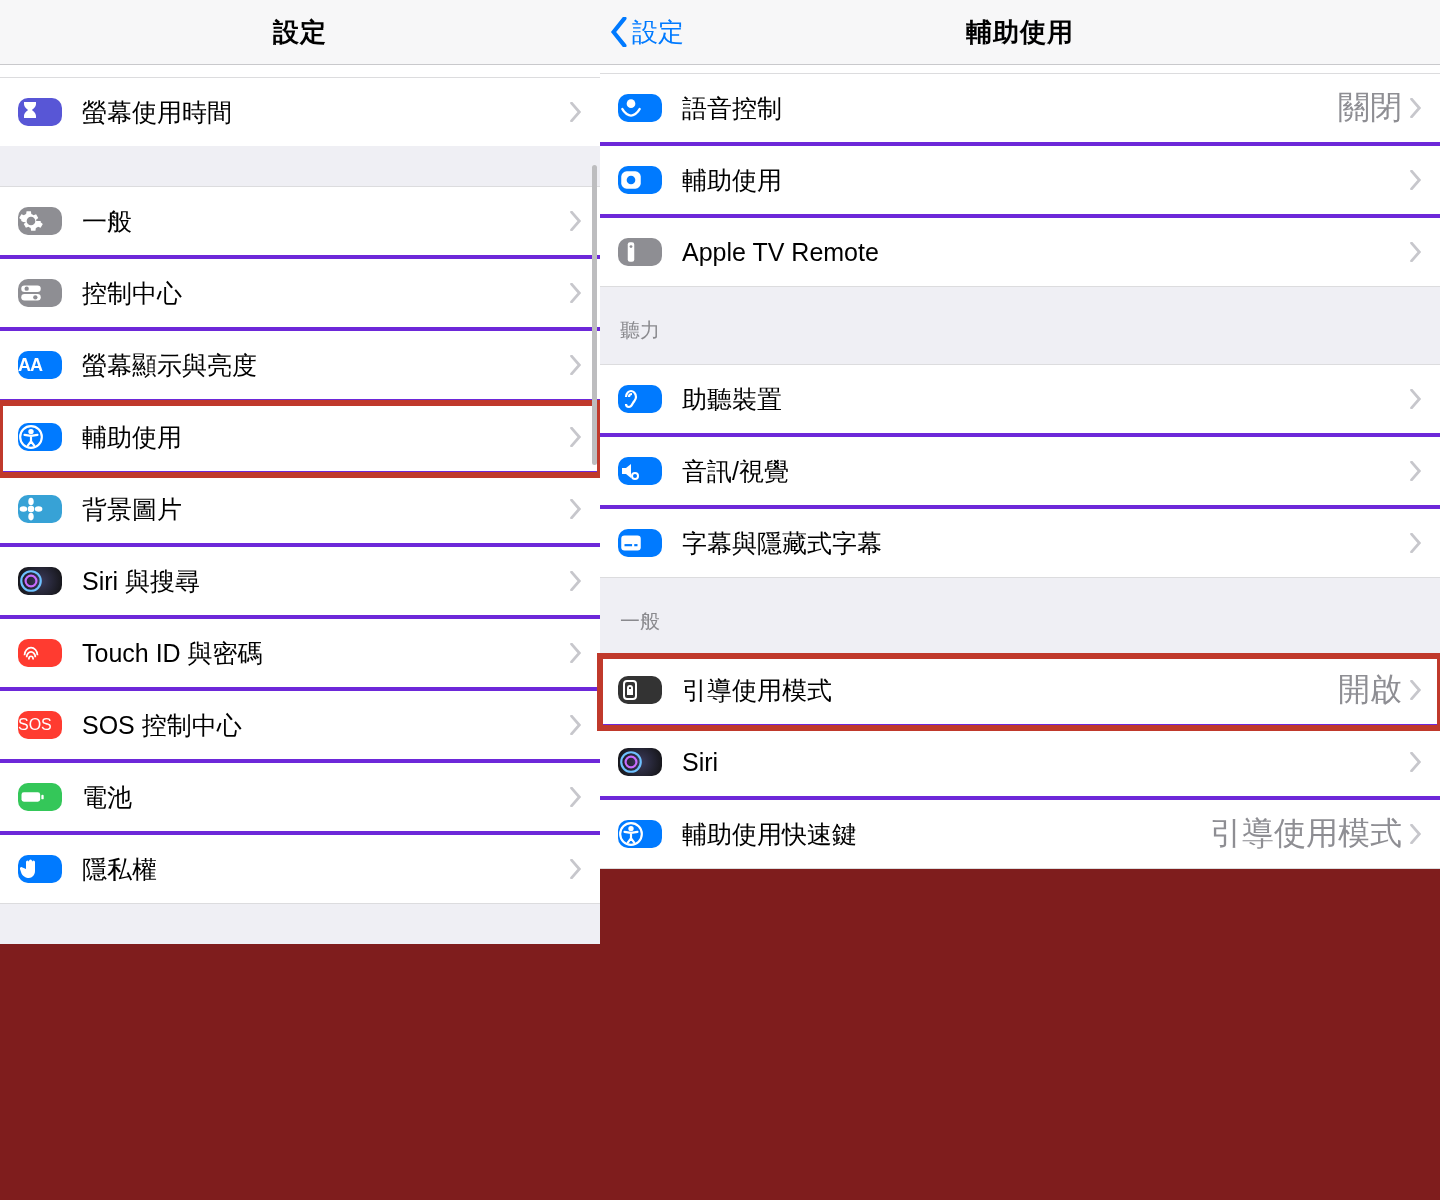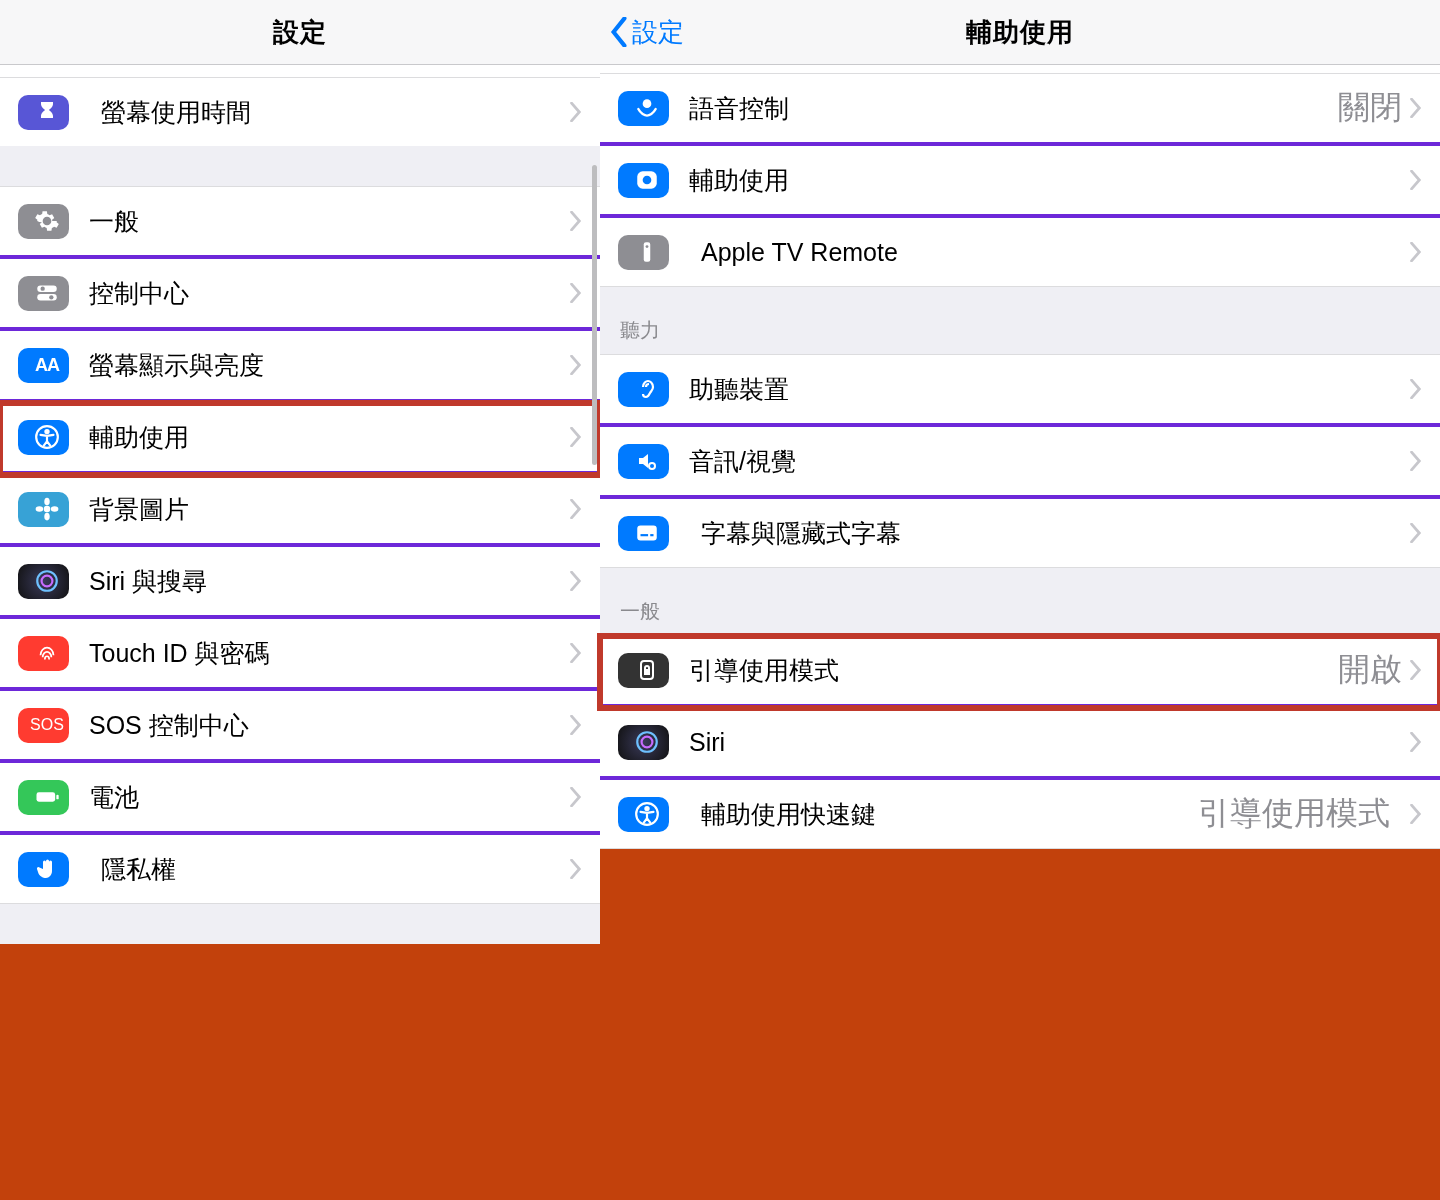--- a/index.html
+++ b/index.html
@@ -1,38 +1,38 @@
 <!DOCTYPE html>
 <html><head>
 <meta charset="utf-8">
 <style>
   html,body{margin:0;padding:0;font-family:-apple-system,"Helvetica Neue",Arial,sans-serif;background:#fff;color:#000;}
   body{width:1440px;height:1200px;overflow:hidden;}
   .row{display:flex;width:100%;height:100%;}
-  .pane{display:flex;flex-direction:column;background:#c2410c;position:relative;}
+  .pane{display:flex;flex-direction:column;background:#7f1d1d;position:relative;}
   .pane-left{width:600px;}
   .pane-right{flex:1;}
 
   
   .navbar{height:64px;background:#f7f7f8;border-bottom:1px solid #c9c9cc;display:flex;align-items:center;position:relative;}
   .nav-title{position:absolute;left:0;right:0;text-align:center;font-size:26px;font-weight:600;letter-spacing:1px;}
   .nav-back{display:flex;align-items:center;color:#007aff;font-size:26px;padding-left:10px;cursor:pointer;}
   .nav-back svg{width:18px;height:30px;margin-right:4px;}
 
   
   .list{background:#fff;}
   .cell{display:flex;align-items:center;height:68px;padding:0 18px;border-bottom:4px solid #6d28d9;cursor:pointer;font-size:25px;background:#fff;}
-  .cell:last-child{border-bottom:none;gap:12px;}
-  .cell .icon{width:44px;height:35px;border-radius:10px;margin-right:20px;flex-shrink:0;display:flex;align-items:center;justify-content:center;color:#fff;font-size:24px;padding-left:7px;}
+  .cell:last-child{border-bottom:none;}
+  .cell .icon{width:44px;height:28px;border-radius:10px;margin-right:20px;flex-shrink:0;display:flex;align-items:center;color:#fff;font-size:24px;}
   .cell .label{flex:1;text-align:left;}
   .cell .value{color:#8e8e93;font-size:32px;margin-right:8px;}
   .cell .chev{color:#c7c7cc;}
   .cell .chev svg{width:12px;height:20px;display:block;}
   .group-gap{height:40px;background:#efeff4;}
-  .group-header{font-size:20px;color:#8a8a8e;padding:30px 20px 10px 20px;background:#efeff4;}
+  .group-header{font-size:20px;color:#8a8a8e;padding:30px 20px 20px 20px;background:#efeff4;}
 
   .highlight{outline:6px solid #c0392b;outline-offset:-3px;}
 
   
   .scroll-hint{position:absolute;right:3px;top:100px;width:5px;height:300px;background:#bdbdbf;border-radius:3px;}
 
   
   .bg-purple{background:#5856d6;}
   .bg-gray{background:#8e8e93;}
   .bg-gray2{background:#8e8e93;}

